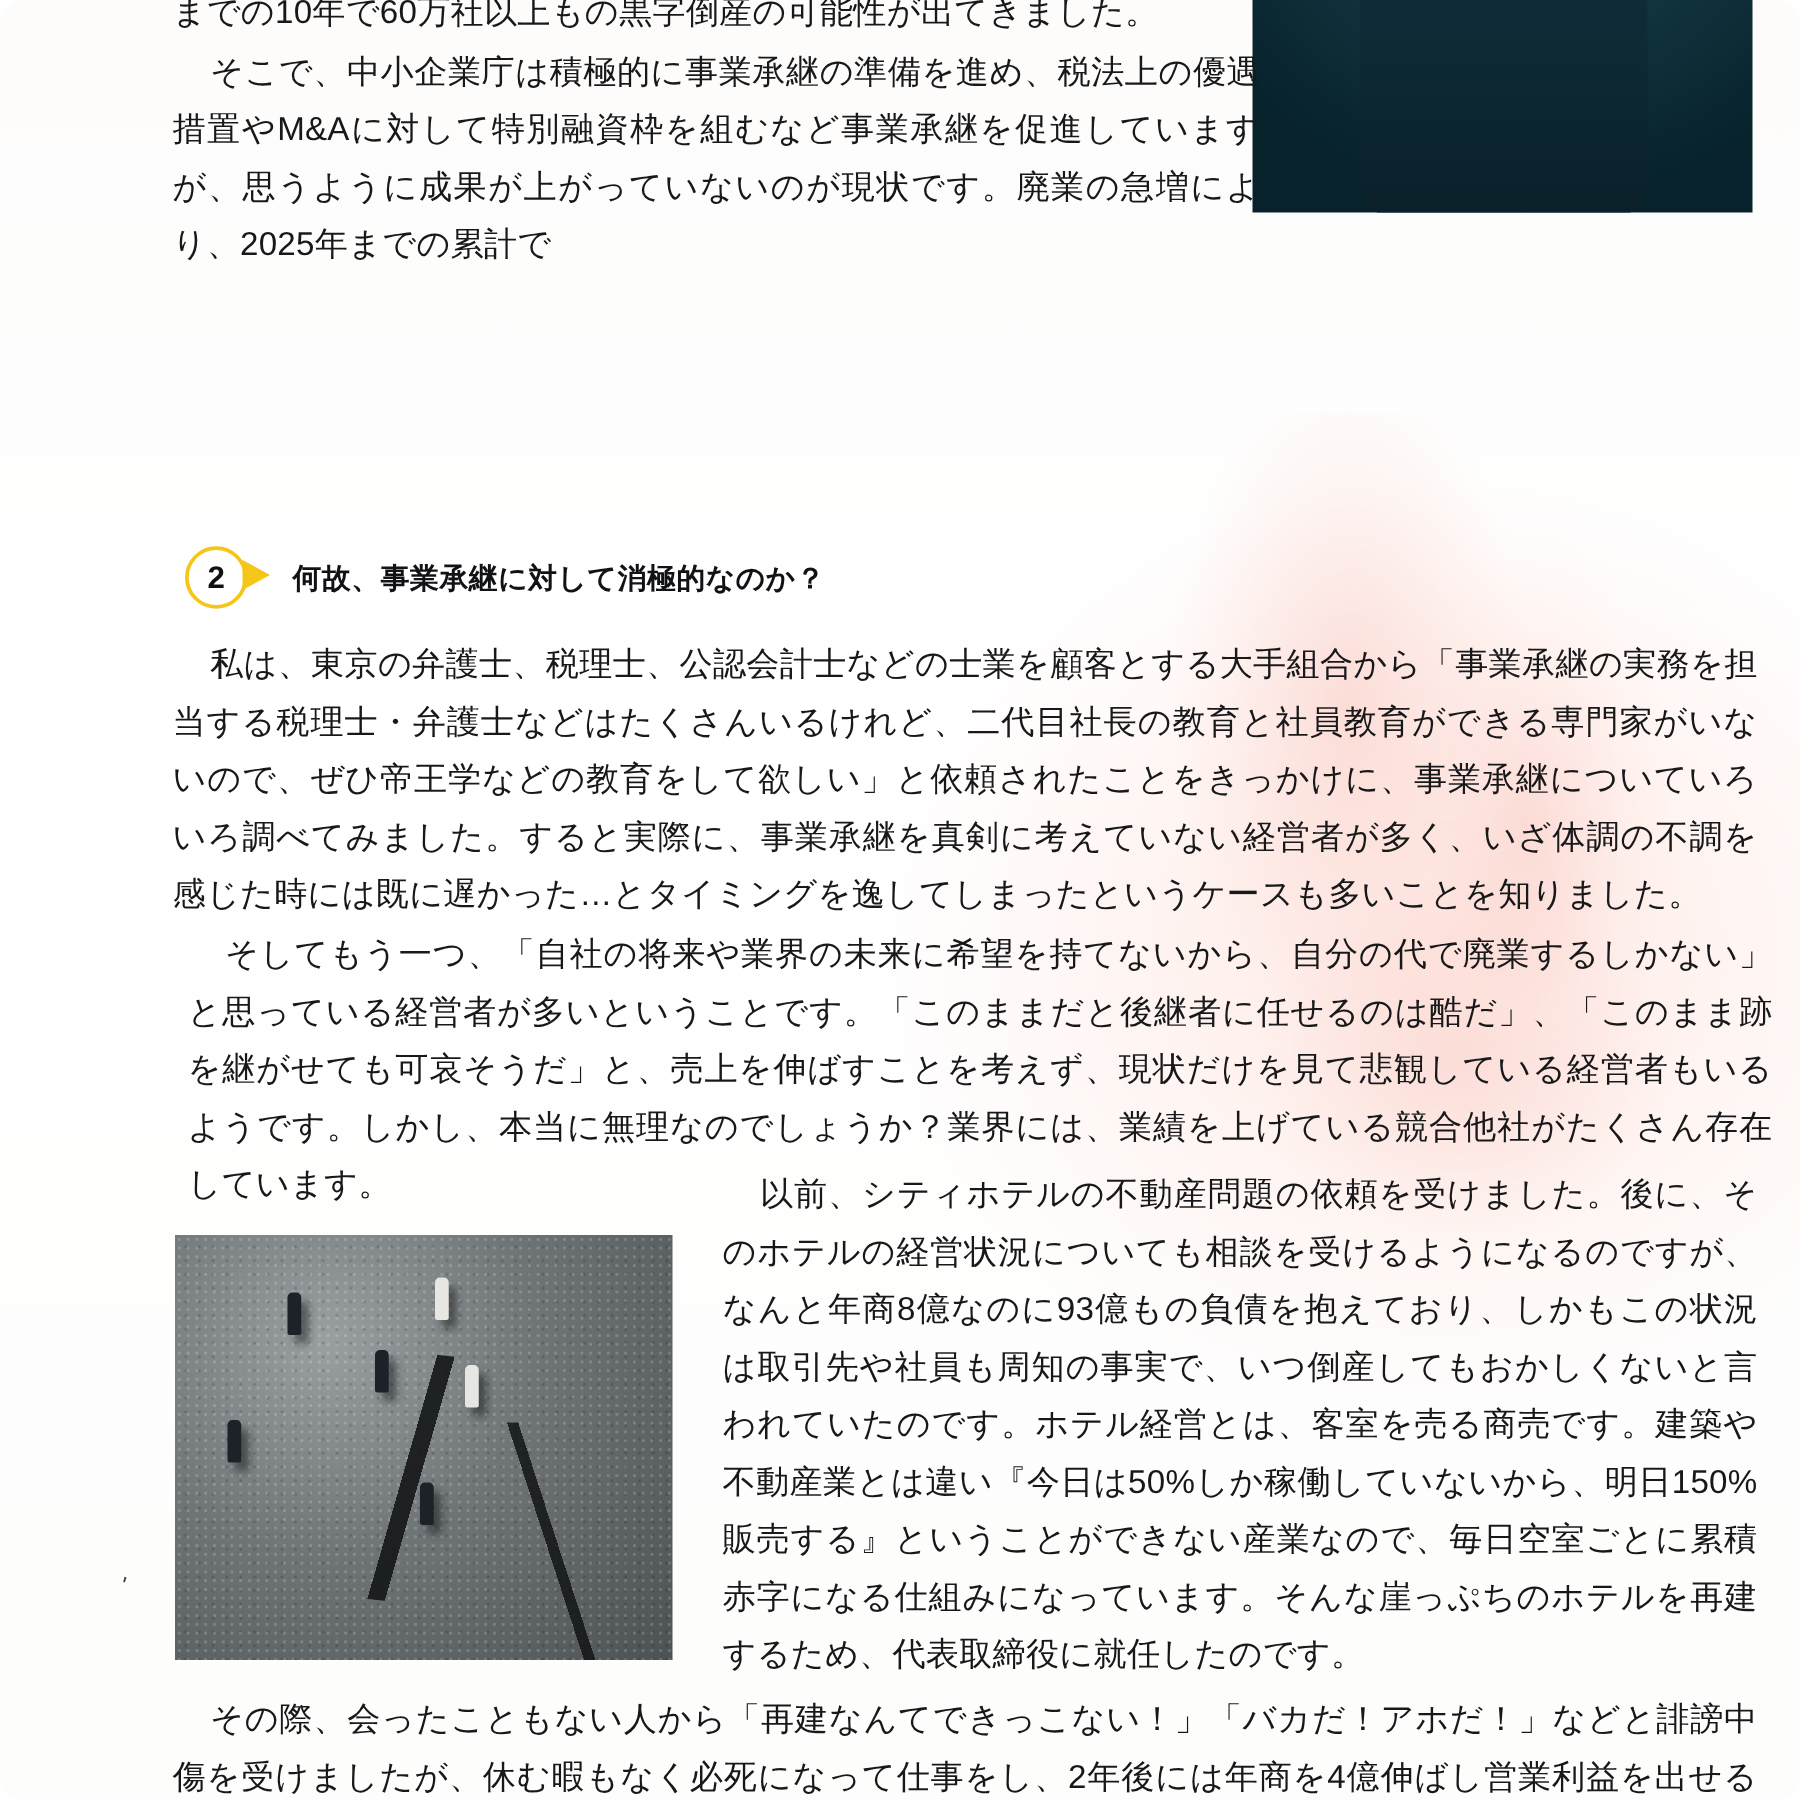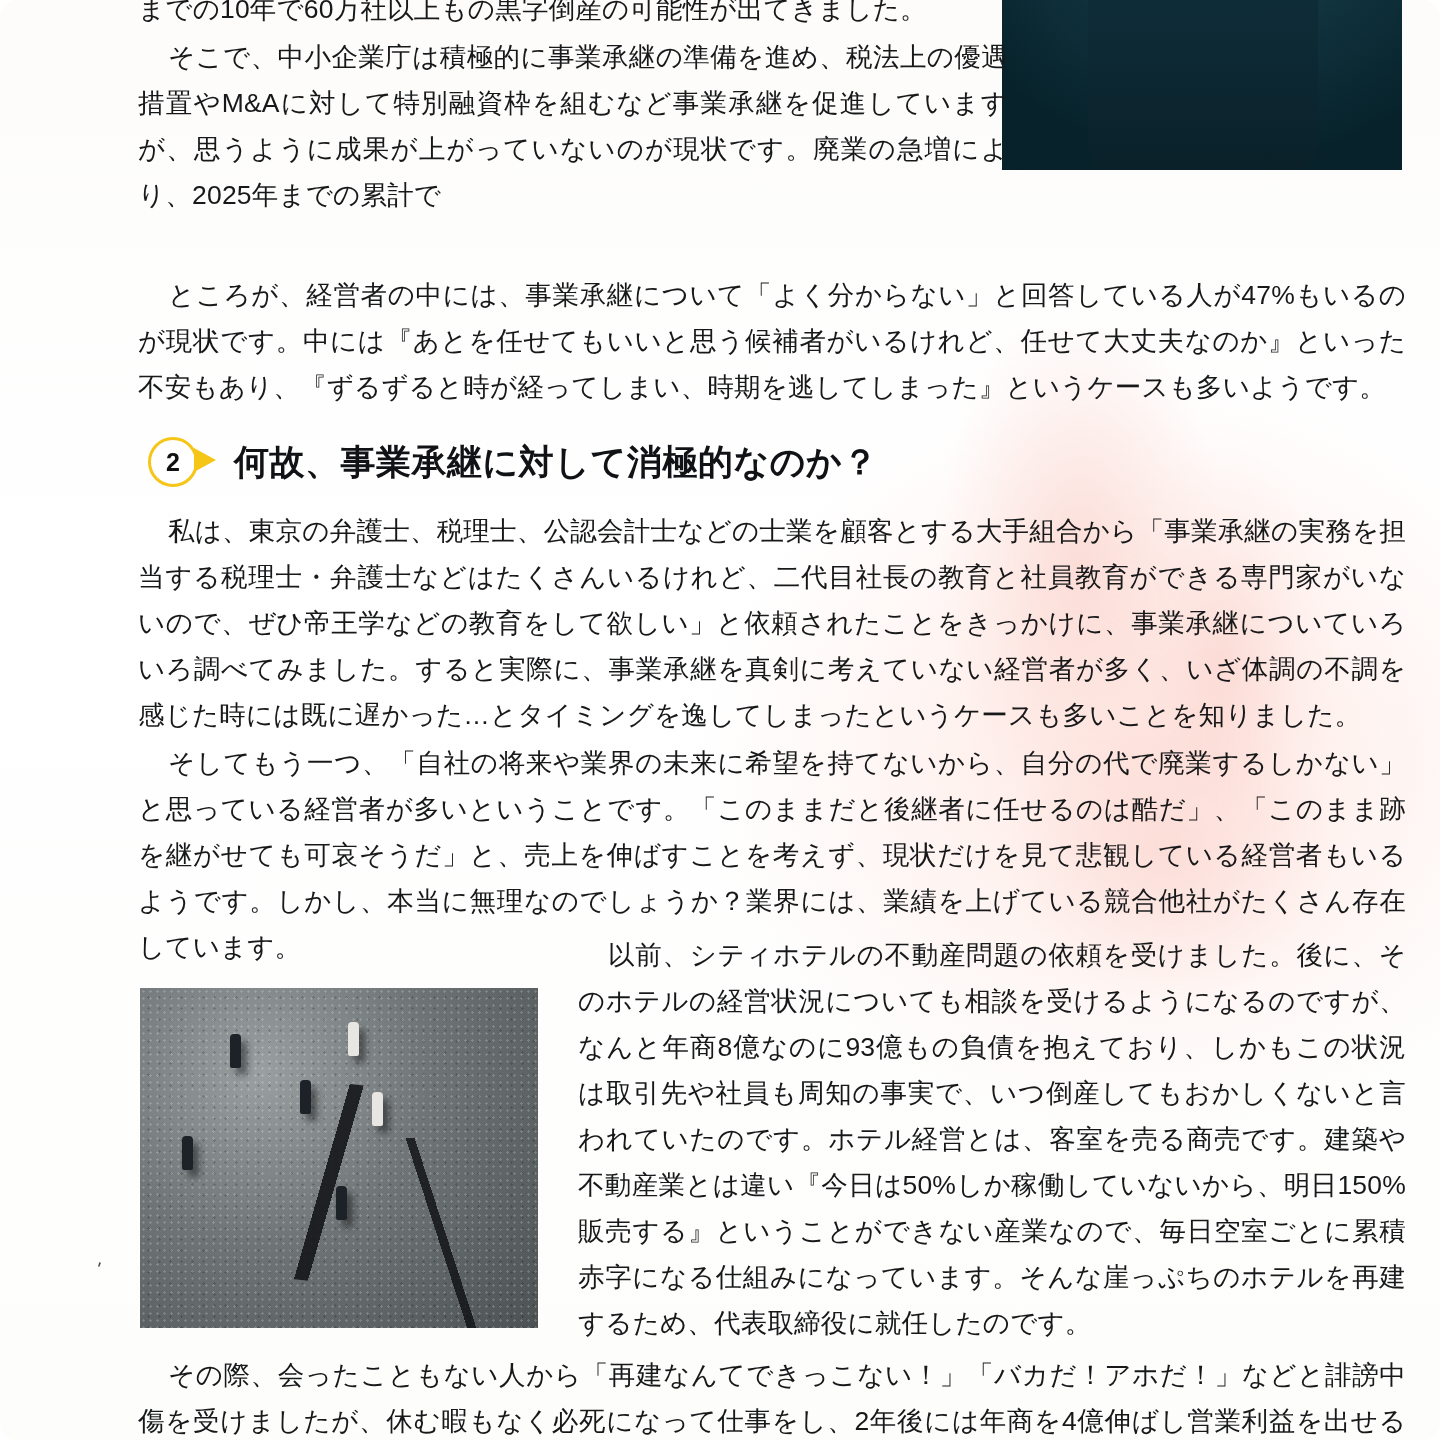--- a/index.html
+++ b/index.html
@@ -125,35 +125,35 @@
     position: absolute;
     left: 46px;
     top: 10px;
     width: 0;
     height: 0;
     border-top: 12px solid transparent;
     border-bottom: 12px solid transparent;
     border-left: 22px solid #f5c518;
   }
   .section-title {
-    font-size: 35px;
+    font-size: 23px;
     font-weight: bold;
     letter-spacing: 0.5px;
     color: #111216;
   }
 
   .para-4 {
     position: absolute;
     left: 0;
     top: 508px;
     width: 1268px;
   }
   .para-5 {
     position: absolute;
-    left: 0;
+    left: 12px;
     top: 740px;
     width: 1268px;
   }
 
   
   .photo-lower {
     position: absolute;
     left: 140px;
     top: 988px;
     width: 398px;
@@ -265,23 +265,20 @@
 
     <p class="para para-top noindent">
       <span>までの10年で60万社以上もの黒字倒産の可能性が出てきました。</span>
     </p>
 
     <p class="para para-2">
       <span class="lead">そこで、</span><span>中小企業庁は積極的に事業承継の準備を進め、税法上の優遇措置やM&amp;Aに対して特別融資枠を組むなど事業承継を促進していますが、思うように成果が上がっていないのが現状です。廃業の急増により、2025年までの累計で</span>
     </p>
 
 
-    <p class="para para-3">
-      <span class="lead">ところが、</span><span>経営者の中には、事業承継について「よく分からない」と回答している人が47%もいるのが現状です。中には『あとを任せてもいいと思う候補者がいるけれど、任せて大丈夫なのか』といった不安もあり、『ずるずると時が経ってしまい、時期を逃してしまった』というケースも多いようです。</span>
-    </p>
 
     <div class="section-heading">
       <div class="badge-wrap">
         <div class="badge-circle">2</div>
         <div class="badge-arrow"></div>
       </div>
       <div class="section-title">何故、事業承継に対して消極的なのか？</div>
     </div>
 
     <p class="para para-4">

